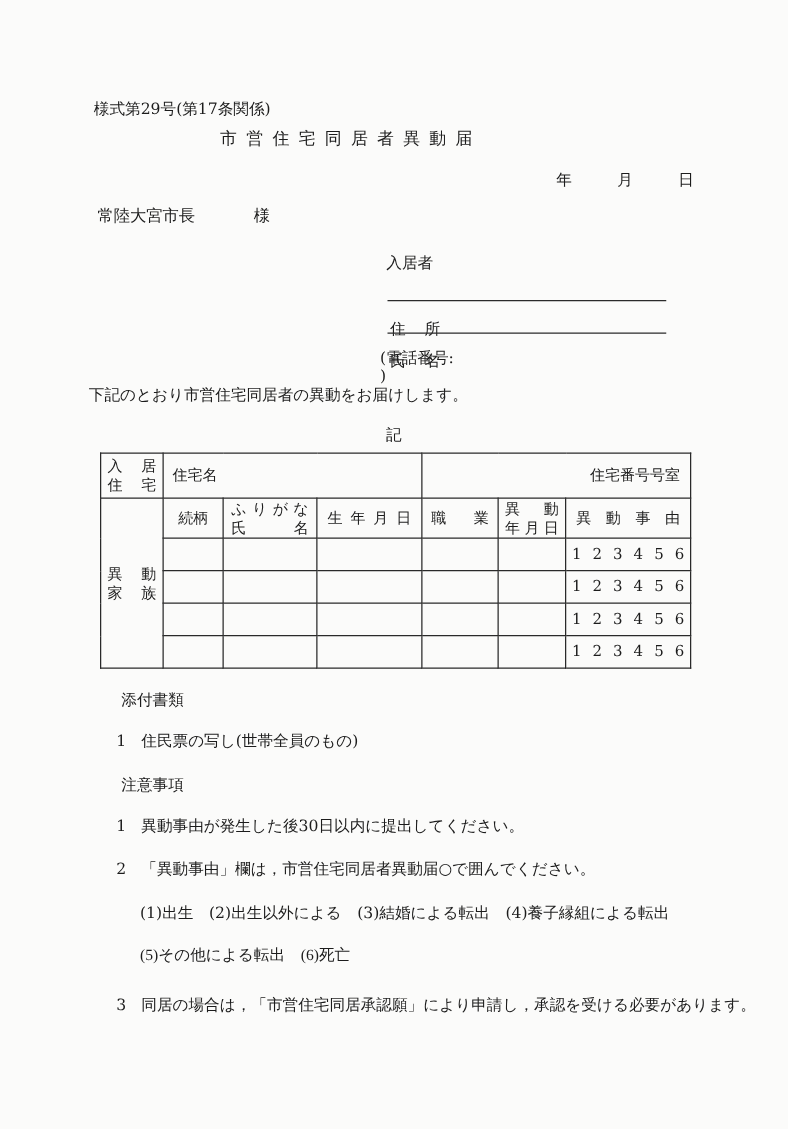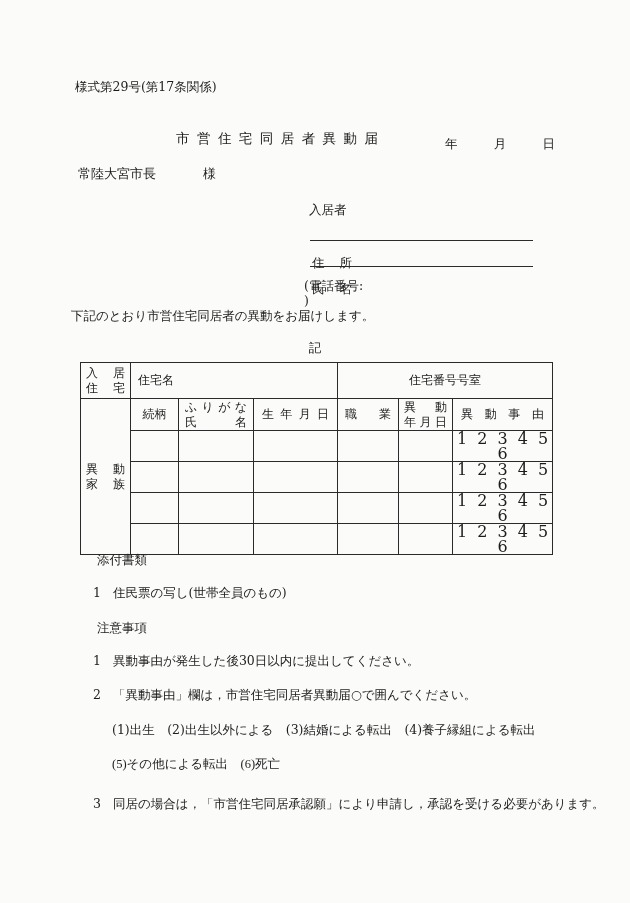--- a/index.html
+++ b/index.html
@@ -10,21 +10,21 @@
     color:#1c1c1c;
     -webkit-font-smoothing:antialiased;
   }
   .page { position:relative; width:630px; height:903px; overflow:hidden; }
   .abs { position:absolute; }
   .fs { font-size:12.5px; line-height:15px; white-space:pre; }
 
   .form-number { left:75px; top:79px; }
   .doc-title {
     left:0; top:102px; width:554px;
-    text-align:center; font-size:13.5px; letter-spacing:0.55em; text-indent:0.55em;margin-top:28px;
+    text-align:center; font-size:13.5px; letter-spacing:0.55em; text-indent:0.55em;
   }
   .date-line { left:445px; top:136px; width:110px; }
   .addressee { left:78px; top:166px; font-size:13px; }
   .addressee .honorific { margin-left:47px; }
 
   .applicant-label { left:309px; top:202px; }
 
   .fill-line {
     border-bottom:1px solid #2b2b2b;
     height:15px;
@@ -44,22 +44,22 @@
   td {
     border:1px solid #2a2a2a;
     font-size:12px; line-height:15px;
     padding:0; vertical-align:middle; text-align:center;
     font-weight:normal;
   }
   tr.r1 { height:36px; }
   tr.r2 { height:32px; }
   tr.rd { height:26px; }
   td.cell-left { text-align:left; padding-left:7px; }
-  td.cell-split > div { display:flex; justify-content:center; padding:0 8px; }
-  td.reason-cell { word-spacing:5px; font-size:16px; }
+  td.cell-split > div { display:flex; justify-content:flex-end; padding:0 8px; }
+  td.reason-cell { word-spacing:5px; font-size:12px; }
 
   .spread { display:flex; justify-content:space-between; } .px5 { padding:0 5px; } .px6 { padding:0 6px; }
   .px7 { padding:0 7px; } .px8 { padding:0 8px; }
 
   
   .sec-heading { left:77px;margin-left:20px; }
   .attach-heading { top:552px; }
   .attach-item { left:93px; top:585px; }
   .notes-heading { top:620px;text-align:center; }
   .note-1 { left:93px; top:653px; }

